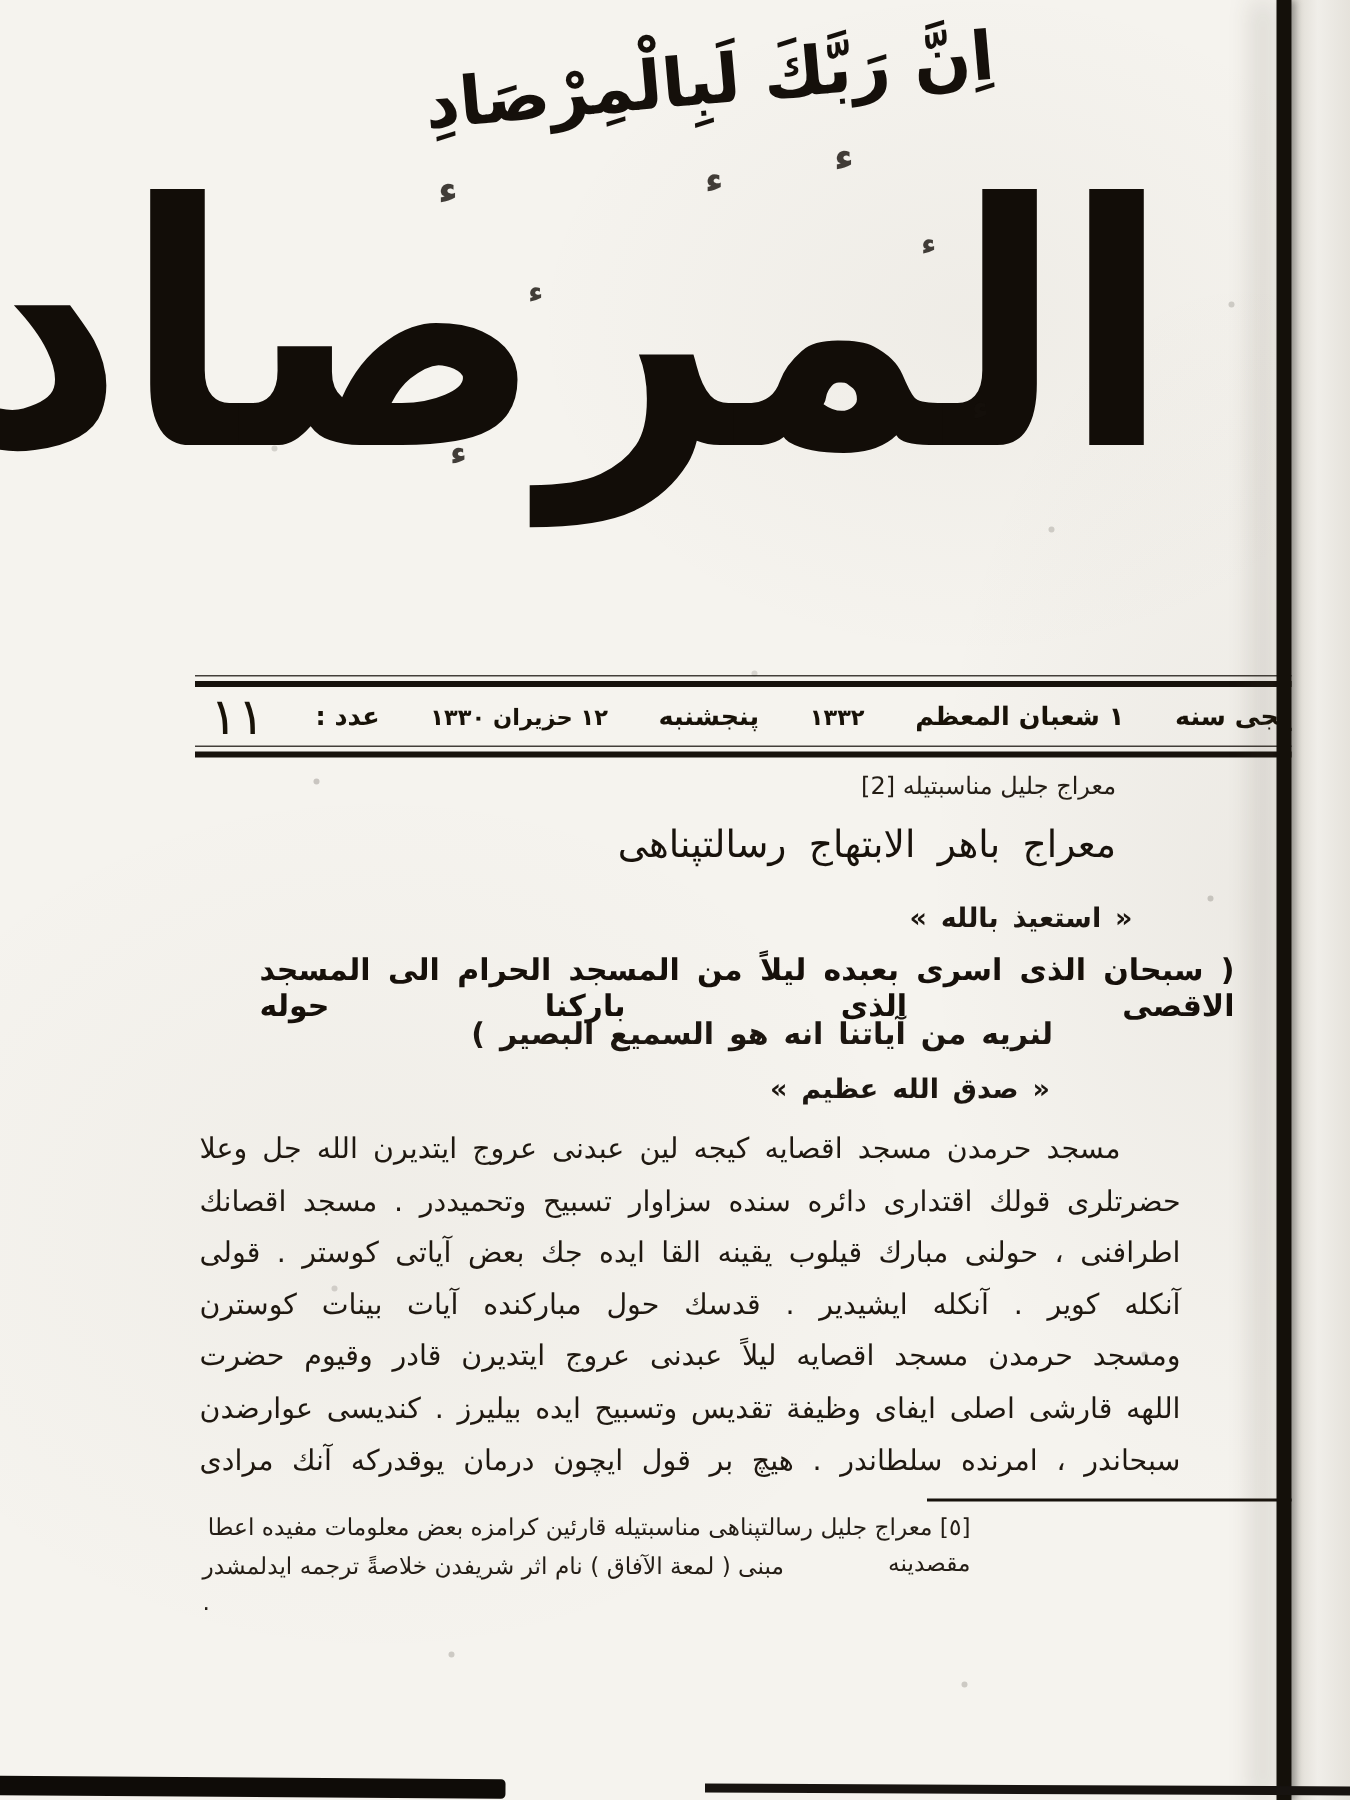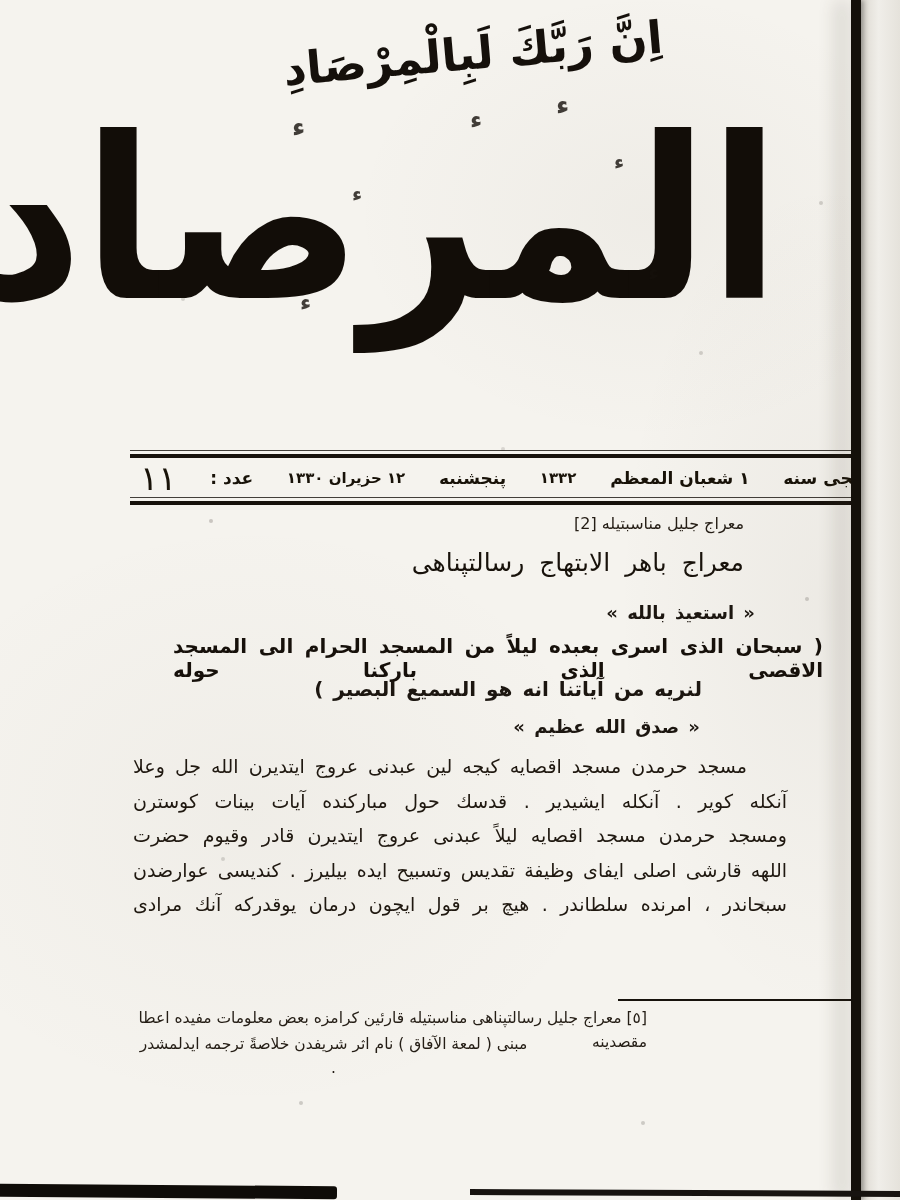--- a/index.html
+++ b/index.html
@@ -71,21 +71,21 @@
   .body-block{left:133px;top:749px;width:654px;}
   .body-line{
     font-size:19px;line-height:34.6px;height:34.6px;white-space:nowrap;
     text-align:justify;text-align-last:justify;direction:rtl;color:#1f1810;
     word-spacing:2px;
   }
   .body-line.first{padding-right:40px;width:614px;}
 
   .fn-rule{left:618px;top:999px;width:268px;height:2px;background:#17120c;}
   .footnote-1{left:135px;top:1006px;width:512px;text-align:right;font-size:15.5px;line-height:24px;color:#241d15;}
-  .footnote-2{left:135px;top:1032px;width:397px;text-align:center;font-size:15.5px;line-height:24px;color:#241d15;}
+  .footnote-2{left:135px;top:1032px;width:397px;text-align:left;font-size:15.5px;line-height:24px;color:#241d15;}
 
   .gutter-strip{left:861px;top:0;width:39px;height:1200px;
     background:linear-gradient(90deg,#dcd8d0,#f0eee9 45%,#e5e2db);}
   .gutter-line{left:851px;top:0;width:10px;height:1200px;background:#14100a;
     box-shadow:-14px 0 18px rgba(70,60,45,.22), 3px 0 5px rgba(0,0,0,.3);}
   .scan-bar-1{left:-5px;top:1185px;width:342px;height:13px;background:#0f0c08;border-radius:3px;transform:rotate(.4deg);}
   .scan-bar-2{left:470px;top:1190px;width:436px;height:6px;background:#171310;transform:rotate(.25deg);}
   .speckles{left:0;top:0;width:2px;height:2px;border-radius:50%;background:rgba(45,38,30,.0);
     box-shadow:210px 520px 0 1px rgba(45,38,30,.22), 700px 352px 0 1px rgba(45,38,30,.18),
       806px 598px 0 1px rgba(45,38,30,.2), 300px 1102px 0 1px rgba(45,38,30,.2),
@@ -128,20 +128,22 @@
 
   <div class="abs occasion ar">معراج جليل مناسبتيله [2]</div>
   <div class="abs article-heading ar">معراج باهر الابتهاج رسالتپناهى</div>
   <div class="abs istiadha ar">« استعيذ بالله »</div>
   <div class="abs verse-1 ar">( سبحان الذى اسرى بعبده ليلاً من المسجد الحرام الى المسجد الاقصى الذى باركنا حوله</div>
   <div class="abs verse-2 ar">لنريه من آياتنا انه هو السميع البصير )</div>
   <div class="abs tasdiq ar">« صدق الله عظيم »</div>
 
   <div class="abs body-block">
     <div class="body-line first">مسجد حرمدن مسجد اقصايه كيجه لين عبدنى عروج ايتديرن الله جل وعلا</div>
+    <div class="body-line">حضرتلرى قولك اقتدارى دائره سنده سزاوار تسبيح وتحميددر . مسجد اقصانك</div>
+    <div class="body-line">اطرافنى ، حولنى مبارك قيلوب يقينه القا ايده جك بعض آياتى كوستر . قولى</div>
     <div class="body-line">آنكله كوير . آنكله ايشيدير . قدسك حول مباركنده آيات بينات كوسترن</div>
     <div class="body-line">ومسجد حرمدن مسجد اقصايه ليلاً عبدنى عروج ايتديرن قادر وقيوم حضرت</div>
     <div class="body-line">اللهه قارشى اصلى ايفاى وظيفة تقديس وتسبيح ايده بيليرز . كنديسى عوارضدن</div>
     <div class="body-line">سبحاندر ، امرنده سلطاندر . هيچ بر قول ايچون درمان يوقدركه آنك مرادى</div>
   </div>
 
   <div class="abs fn-rule"></div>
   <div class="abs footnote-1 ar">[٥] معراج جليل رسالتپناهى مناسبتيله قارئين كرامزه بعض معلومات مفيده اعطا مقصدينه</div>
   <div class="abs footnote-2 ar">مبنى ( لمعة الآفاق ) نام اثر شريفدن خلاصةً ترجمه ايدلمشدر .</div>
 

